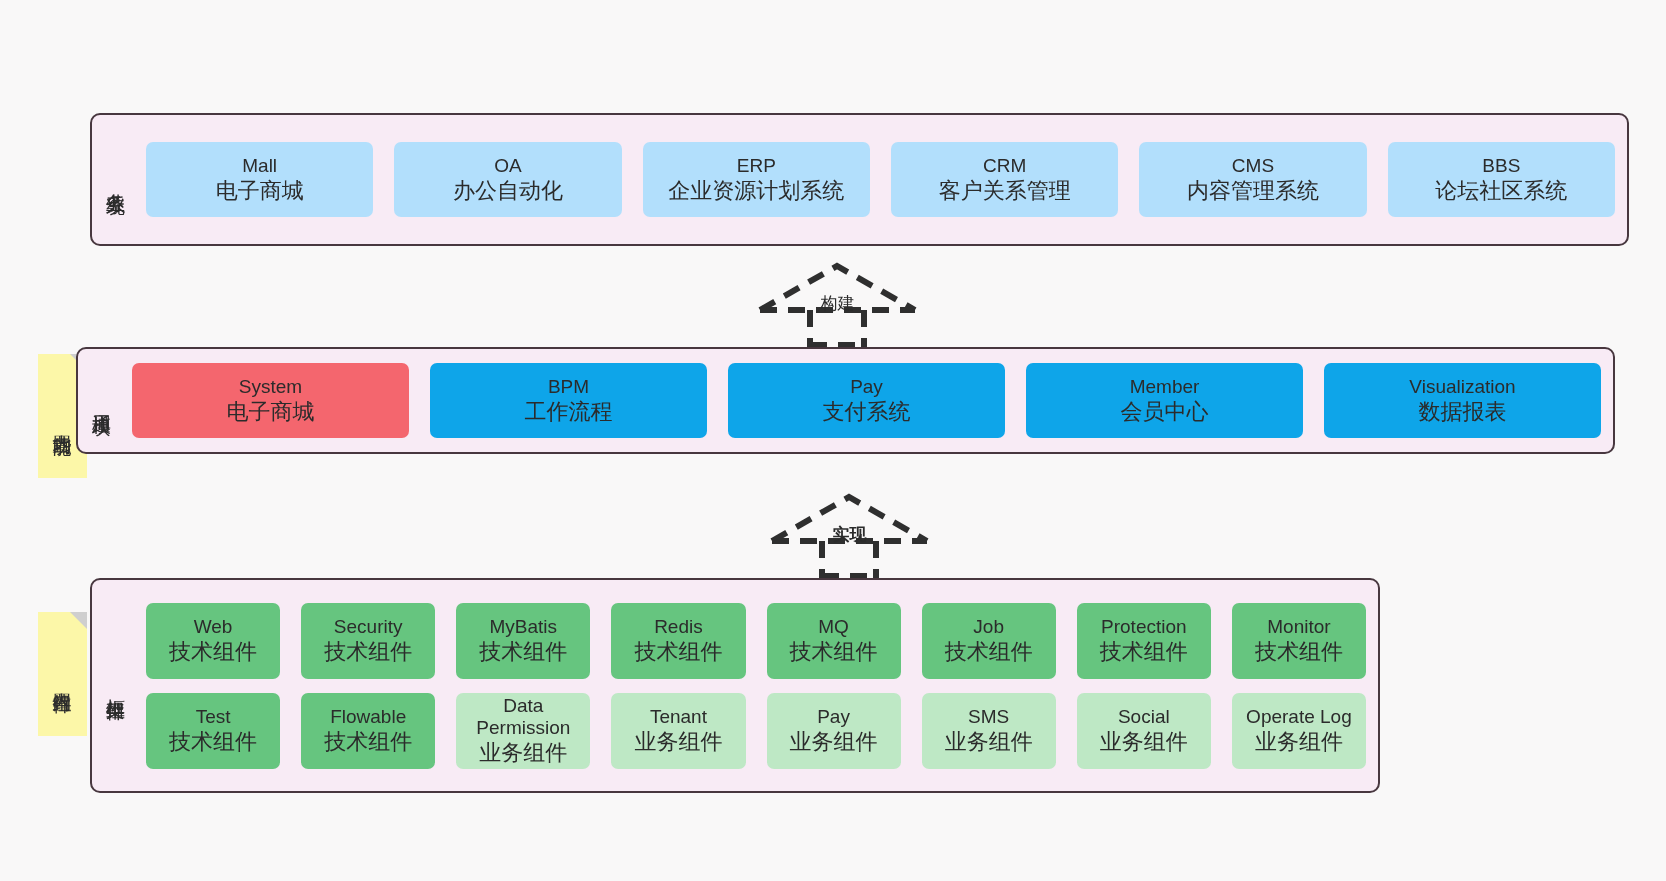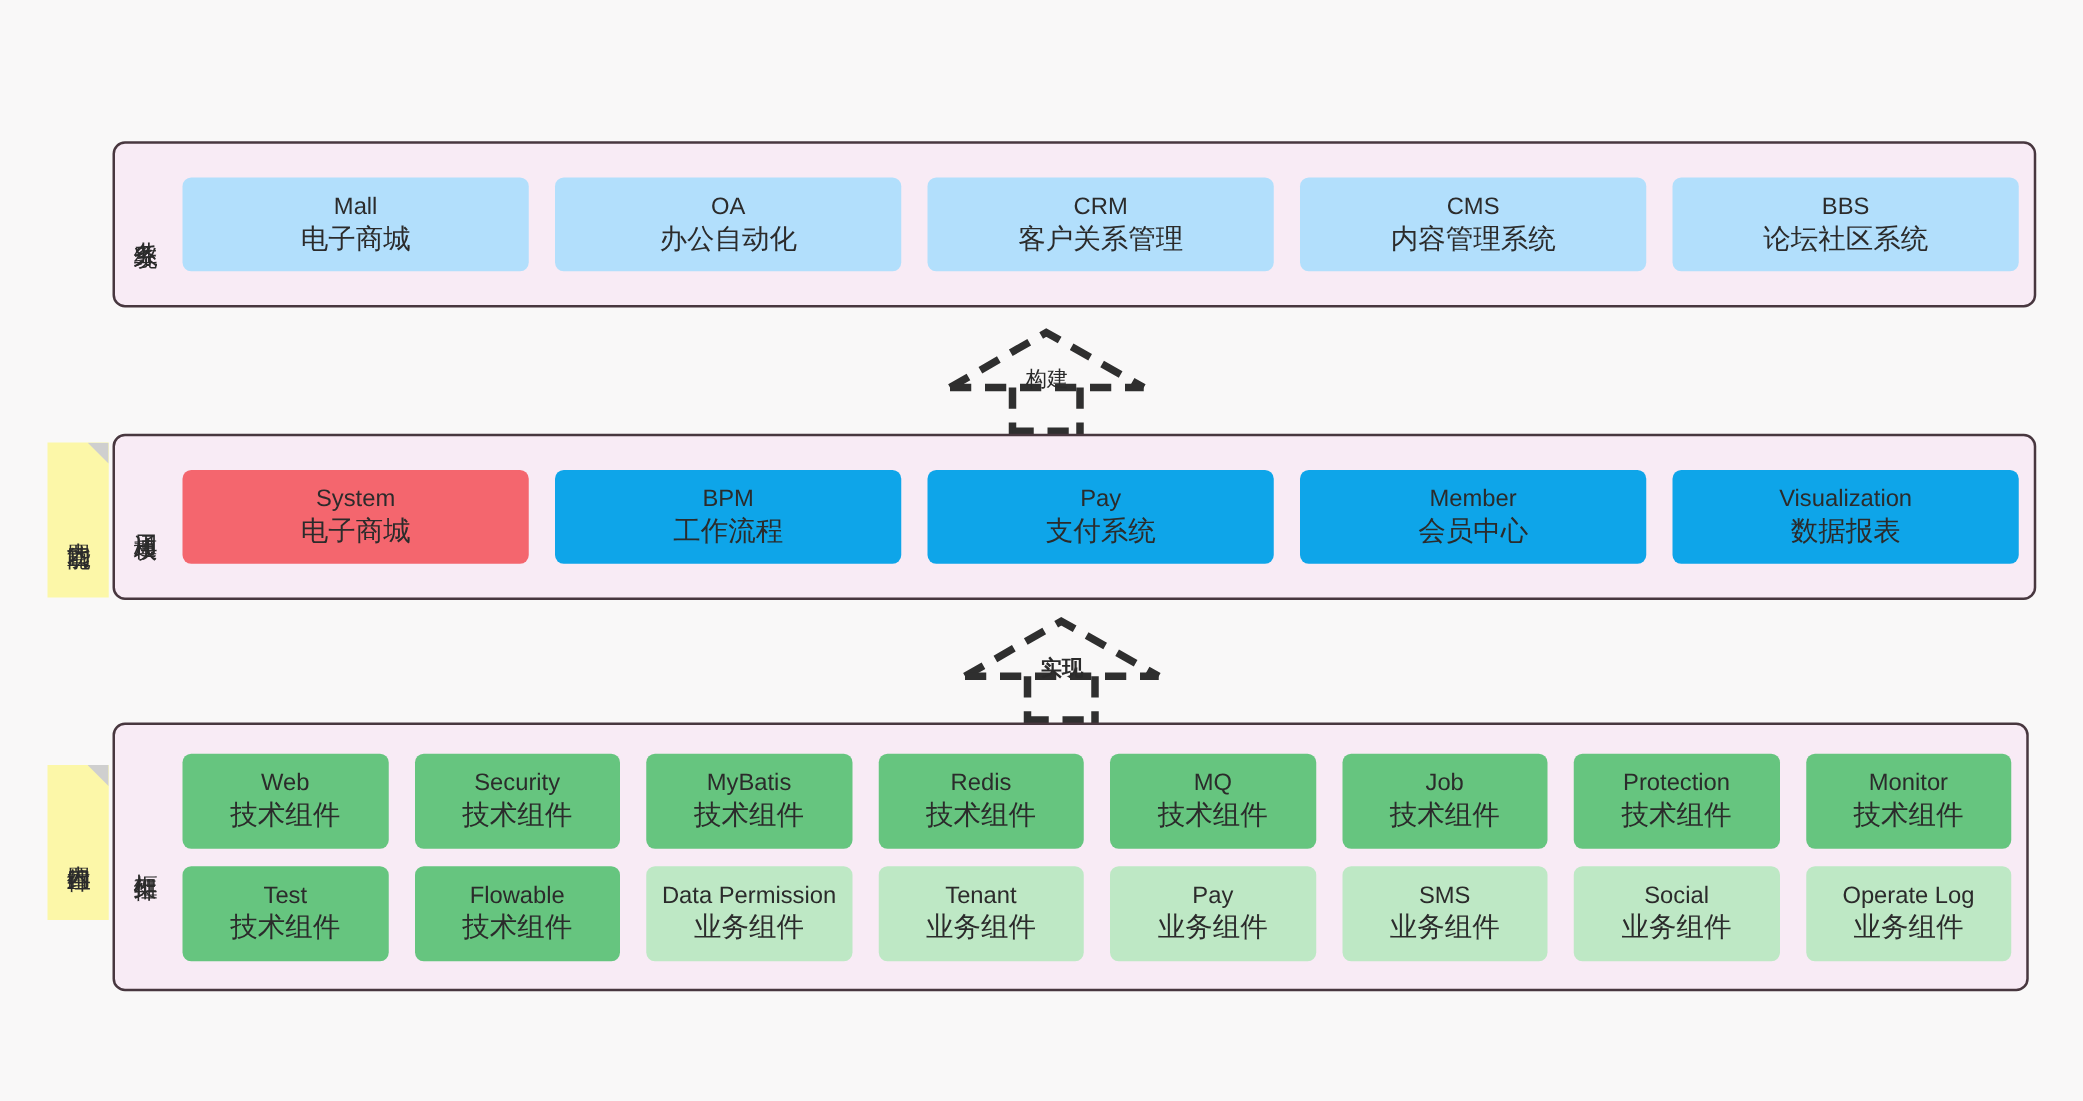--- a/index.html
+++ b/index.html
@@ -65,22 +65,22 @@
 
   
   .c-blue       { background: #b2dffc; }
   .c-red        { background: #f4666e; }
   .c-pink       { background: #0ea5e9; }
   .c-green      { background: #66c57f; }
   .c-lightgreen { background: #bee8c5; }
 
   
   #layer-business { left: 90px;  top: 113px; width: 1539px; height: 133px; }
-  #layer-common   { left: 90px;  top: 347px; width: 1539px; height: 133px; }
-  #layer-framework{ left: 90px;  top: 578px; width: 1533px; height: 215px; }
+  #layer-common   { left: 76px;  top: 347px; width: 1539px; height: 107px; }
+  #layer-framework{ left: 90px;  top: 578px; width: 1290px; height: 215px; }
   #layer-business  .cell,
   #layer-common    .cell { height: 75px; }
   #layer-framework .cell { height: 76px; }
 
   
   .note {
     position: absolute;
     width: 49px;
     background: #fcf7a8;
     display: flex;
@@ -132,20 +132,24 @@
     <div class="layer-title">业务系统</div>
     <div class="layer-body">
       <div class="row">
         <div class="cell c-blue">
           <span class="en">Mall</span>
           <span class="cn">电子商城</span>
         </div>
         <div class="cell c-blue">
           <span class="en">OA</span>
           <span class="cn">办公自动化</span>
+        </div>
+        <div class="cell c-blue">
+          <span class="en">ERP</span>
+          <span class="cn">企业资源计划系统</span>
         </div>
         <div class="cell c-blue">
           <span class="en">CRM</span>
           <span class="cn">客户关系管理</span>
         </div>
         <div class="cell c-blue">
           <span class="en">CMS</span>
           <span class="cn">内容管理系统</span>
         </div>
         <div class="cell c-blue">

